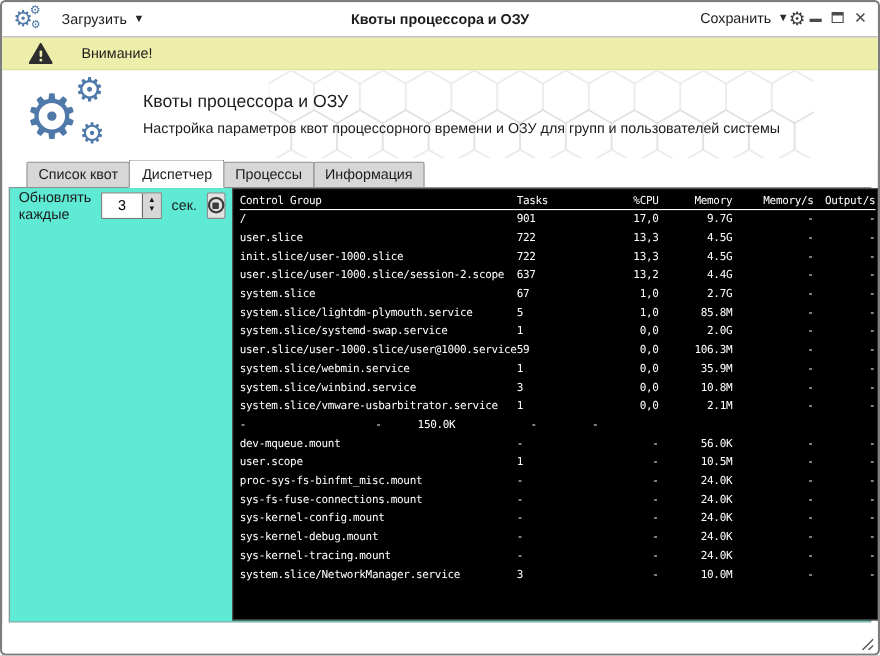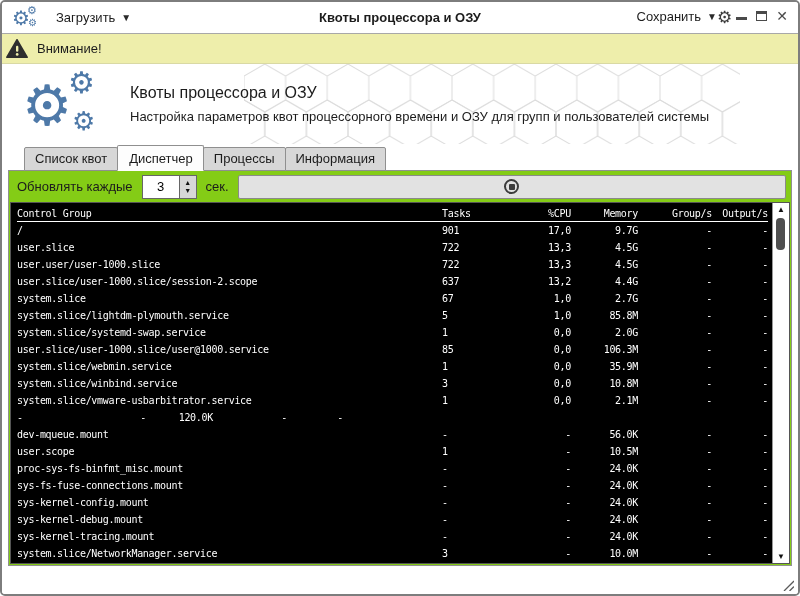--- a/index.html
+++ b/index.html
@@ -21,42 +21,42 @@
   .menu-btn .arrow{font-size:10px;color:#2a2a2a;}
   .tb-title{position:absolute;left:0;right:0;text-align:center;font-size:13px;font-weight:600;pointer-events:none;}
   .tb-right{margin-left:auto;display:flex;align-items:flex-start;}
   .gear-btn{font-size:17px;color:#3c3c3c;line-height:1;}
   .winbtns{display:flex;align-items:center;gap:9px;margin-left:4px;}
   .minbar{display:inline-block;width:11px;height:3px;background:#4a4a4a;margin-top:4px;}
   .maxbox{display:inline-block;width:11px;height:10px;border:1px solid #4a4a4a;border-top:3px solid #4a4a4a;}
   .closex{font-size:14px;color:#4a4a4a;line-height:1;}
   
   .banner{height:30px;flex:0 0 30px;background:#eeeeab;display:flex;align-items:center;
-    gap:9px;padding:0 4px;border-bottom:1px solid #d9d9a4;}
+    gap:26px;padding:0 24px;border-bottom:1px solid #d9d9a4;}
   .banner-text{font-size:13px;}
   
   .hero{height:80px;flex:0 0 80px;position:relative;background:#fff;display:flex;align-items:center;}
   .hexwrap{position:absolute;left:242px;right:58px;top:0;bottom:0;overflow:hidden;}
   .hero-icon{position:relative;width:92px;height:72px;margin-left:18px;color:#4e79a8;flex:0 0 92px;z-index:1;}
   .hero-icon .g{position:absolute;line-height:1;}
   .hero-icon .ga{font-size:56px;left:2px;top:10px;}
   .hero-icon .gb{font-size:30px;left:48px;top:0;}
   .hero-icon .gc{font-size:26px;left:52px;top:40px;}
   .hero-text{margin-left:18px;z-index:1;}
   .hero-title{font-size:16px;margin-bottom:7px;}
   .hero-sub{font-size:13px;}
   
   .tabbar{height:27px;flex:0 0 27px;display:flex;align-items:flex-end;padding-left:22px;
     position:relative;z-index:2;margin-bottom:-1px;}
   .tab{background:#d7d7d7;border:1px solid #8f8f8f;border-radius:2px 2px 0 0;
     padding:3px 10px 4px;font-size:13px;margin-right:-1px;cursor:default;}
   .tab.active{background:#fdfdfd;padding-top:5px;border-bottom:1px solid #fdfdfd;position:relative;z-index:3;padding-left:11px;}
   
-  .frame{flex:1;margin:0 6px;border:1px solid #909090;background:#84cc16;
-    display:flex;flex-direction:column;min-height:0;}
+  .frame{flex:1;margin:0 6px;border:1px solid #909090;background:#5eead4;
+    display:flex;flex-direction:row;min-height:0;}
   .controls{height:31px;flex:0 0 31px;display:flex;align-items:center;gap:9px;padding:0 4px;}
   .ctrl-label{font-size:13px;margin-left:4px;}
   .spinbox{display:flex;height:24px;border:1px solid #666;background:#fff;}
   .spinval{width:36px;height:100%;border:none;outline:none;text-align:center;font-size:13px;
     font-family:"Liberation Sans",sans-serif;padding:0;}
   .spinbtns{width:17px;background:#d7d7d7;border-left:1px solid #666;display:flex;
     flex-direction:column;align-items:center;justify-content:center;}
   .spinbtns span{font-size:7px;line-height:8px;color:#111;}
   .progressbar{flex:1;height:24px;background:#e2e2e2;border:1px solid #8a8a8a;border-radius:2px;
     display:flex;align-items:center;justify-content:center;margin-right:1px;}
@@ -174,42 +174,42 @@
       </div>
     </div>
 
     <div class="termwrap">
       <div class="term">
         <div class="trow thead">
           <span class="tc tc-0">Control Group</span>
           <span class="tc tc-1">Tasks</span>
           <span class="tc tc-2">%CPU</span>
           <span class="tc tc-3">Memory</span>
-          <span class="tc tc-4">Group/s</span>
+          <span class="tc tc-4">Memory/s</span>
           <span class="tc tc-5">Output/s</span>
         </div>
         <div>
             <div class="trow">
               <span class="tc tc-0">/</span>
               <span class="tc tc-1">901</span>
               <span class="tc tc-2">17,0</span>
               <span class="tc tc-3">9.7G</span>
               <span class="tc tc-4">-</span>
               <span class="tc tc-5">-</span>
             </div>
             <div class="trow">
               <span class="tc tc-0">user.slice</span>
               <span class="tc tc-1">722</span>
               <span class="tc tc-2">13,3</span>
               <span class="tc tc-3">4.5G</span>
               <span class="tc tc-4">-</span>
               <span class="tc tc-5">-</span>
             </div>
             <div class="trow">
-              <span class="tc tc-0">user.user/user-1000.slice</span>
+              <span class="tc tc-0">init.slice/user-1000.slice</span>
               <span class="tc tc-1">722</span>
               <span class="tc tc-2">13,3</span>
               <span class="tc tc-3">4.5G</span>
               <span class="tc tc-4">-</span>
               <span class="tc tc-5">-</span>
             </div>
             <div class="trow">
               <span class="tc tc-0">user.slice/user-1000.slice/session-2.scope</span>
               <span class="tc tc-1">637</span>
               <span class="tc tc-2">13,2</span>
@@ -236,21 +236,21 @@
             <div class="trow">
               <span class="tc tc-0">system.slice/systemd-swap.service</span>
               <span class="tc tc-1">1</span>
               <span class="tc tc-2">0,0</span>
               <span class="tc tc-3">2.0G</span>
               <span class="tc tc-4">-</span>
               <span class="tc tc-5">-</span>
             </div>
             <div class="trow">
               <span class="tc tc-0">user.slice/user-1000.slice/user@1000.service</span>
-              <span class="tc tc-1">85</span>
+              <span class="tc tc-1">59</span>
               <span class="tc tc-2">0,0</span>
               <span class="tc tc-3">106.3M</span>
               <span class="tc tc-4">-</span>
               <span class="tc tc-5">-</span>
             </div>
             <div class="trow">
               <span class="tc tc-0">system.slice/webmin.service</span>
               <span class="tc tc-1">1</span>
               <span class="tc tc-2">0,0</span>
               <span class="tc tc-3">35.9M</span>
@@ -269,21 +269,21 @@
               <span class="tc tc-0">system.slice/vmware-usbarbitrator.service</span>
               <span class="tc tc-1">1</span>
               <span class="tc tc-2">0,0</span>
               <span class="tc tc-3">2.1M</span>
               <span class="tc tc-4">-</span>
               <span class="tc tc-5">-</span>
             </div>
             <div class="trow">
               <span class="tc tc-1">-</span>
               <span class="tc tc-2">-</span>
-              <span class="tc tc-3">120.0K</span>
+              <span class="tc tc-3">150.0K</span>
               <span class="tc tc-4">-</span>
               <span class="tc tc-5">-</span>
             </div>
             <div class="trow">
               <span class="tc tc-0">dev-mqueue.mount</span>
               <span class="tc tc-1">-</span>
               <span class="tc tc-2">-</span>
               <span class="tc tc-3">56.0K</span>
               <span class="tc tc-4">-</span>
               <span class="tc tc-5">-</span>

